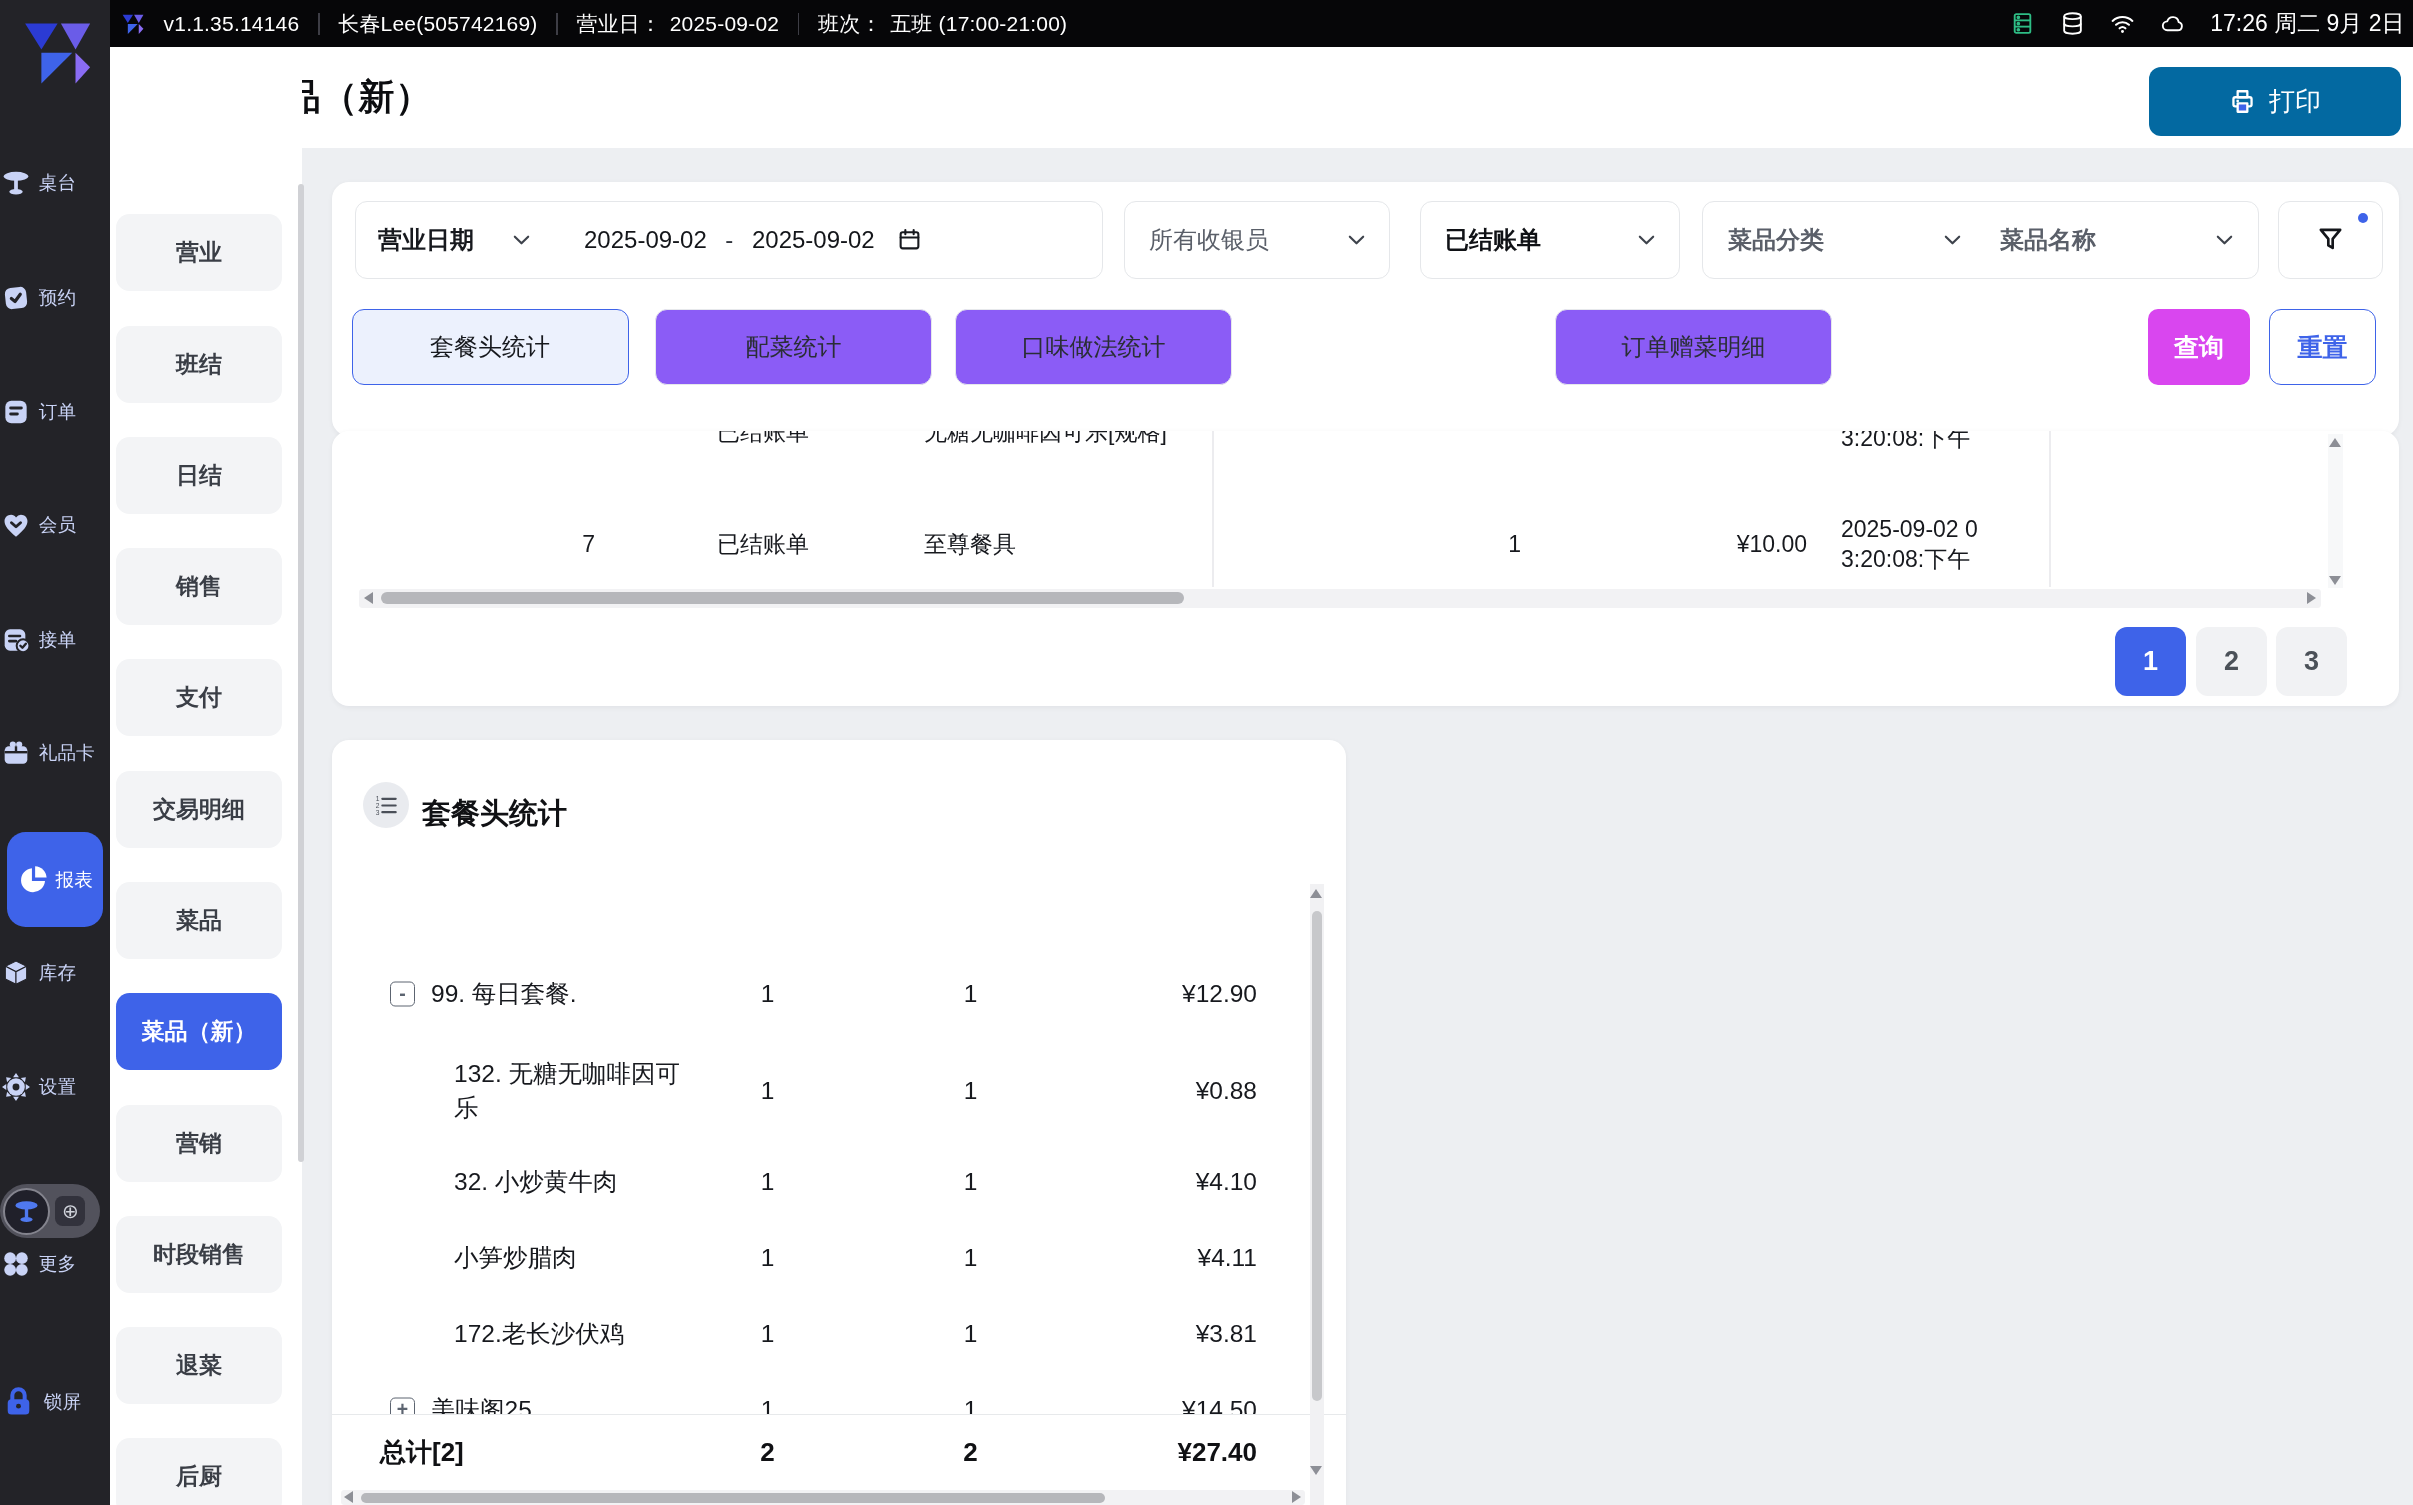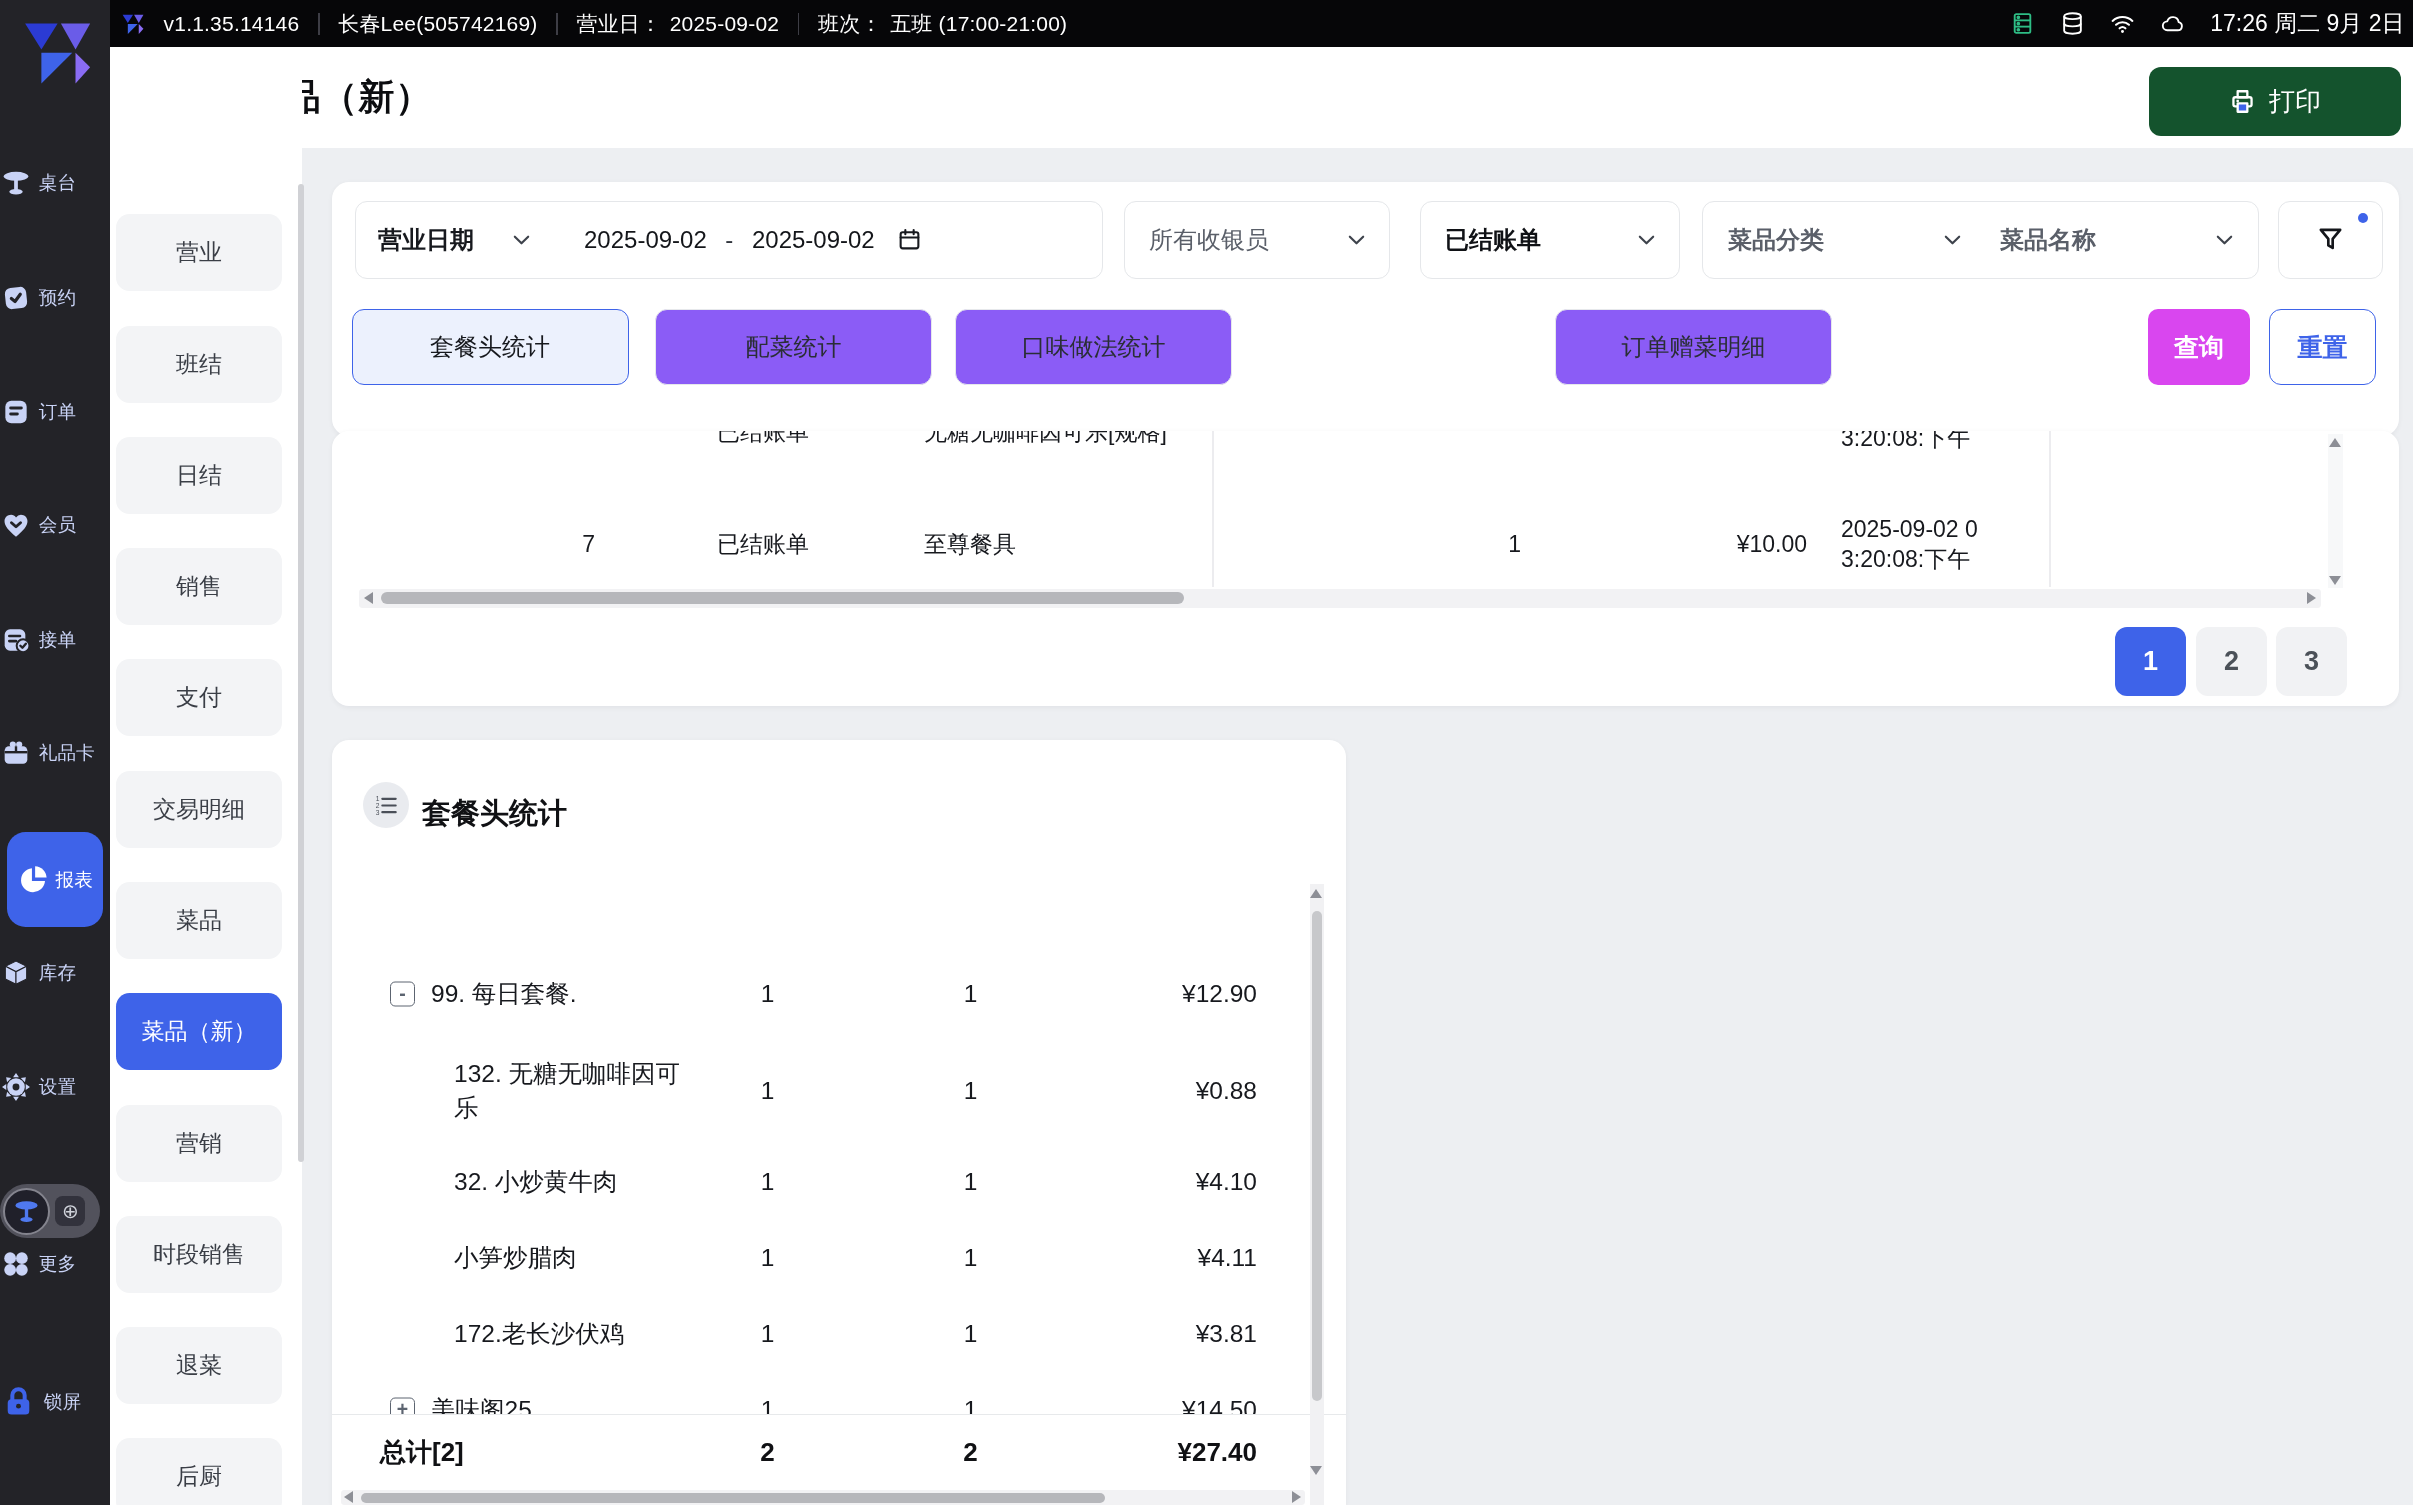--- a/index.html
+++ b/index.html
@@ -29,29 +29,29 @@
     display:flex;align-items:center;gap:5px;padding-left:3.4px;overflow:hidden;z-index:55}
   .float-pill .disc{width:47px;height:47px;border-radius:50%;background:#20202a;border:2.5px solid #84848e;
     display:flex;align-items:center;justify-content:center}
   .float-pill .disc svg{width:29px;height:29px}
   .float-pill .sq{width:30px;height:30px;border-radius:7.6px;background:#32323c;color:#cfd2da;font-size:20px;
     display:flex;align-items:center;justify-content:center}
 
   
   .subnav{position:absolute;left:110px;top:47px;width:192px;height:1459px;background:#fff;z-index:20}
   .nav-btn{position:absolute;left:6px;width:166px;height:77px;background:#f3f4f6;border-radius:13.5px;
-    display:flex;align-items:center;justify-content:center;font-size:23px;font-weight:400;color:#3a3e46;white-space:nowrap}
+    display:flex;align-items:center;justify-content:center;font-size:23px;font-weight:700;color:#3a3e46;white-space:nowrap}
   .nav-btn.active{background:#3e63e9;color:#fff}
   .subnav-thumb{position:absolute;left:298px;top:184px;width:6px;height:978px;background:#d0d1d5;border-radius:3.4px;z-index:30}
 
   
   .header{position:absolute;left:110px;top:47px;width:2304px;height:101px;background:#fff;z-index:10}
   .page-title{position:absolute;left:30px;top:0;height:101px;display:flex;align-items:center;
     font-size:36px;font-weight:700;color:#0c0d10;letter-spacing:0.8px}
-  .print-btn{position:absolute;right:13.5px;top:19.5px;width:252px;height:69px;background:#14532d;border-radius:12px;
+  .print-btn{position:absolute;right:13.5px;top:19.5px;width:252px;height:69px;background:#0369a1;border-radius:12px;
     display:flex;align-items:center;justify-content:center;gap:12px;color:#fff;font-size:26px;font-weight:500}
   .print-btn svg{width:29px;height:29px}
 
   
   .content-bg{position:absolute;left:302px;top:148px;right:0;bottom:0;background:#edeff2;z-index:5}
 
   .card{position:absolute;background:#fff;border-radius:17px;box-shadow:0 1.7px 5px rgba(20,24,40,.05);z-index:12}
 
   
   .filter-card{left:332px;top:182px;width:2067px;height:254px}

